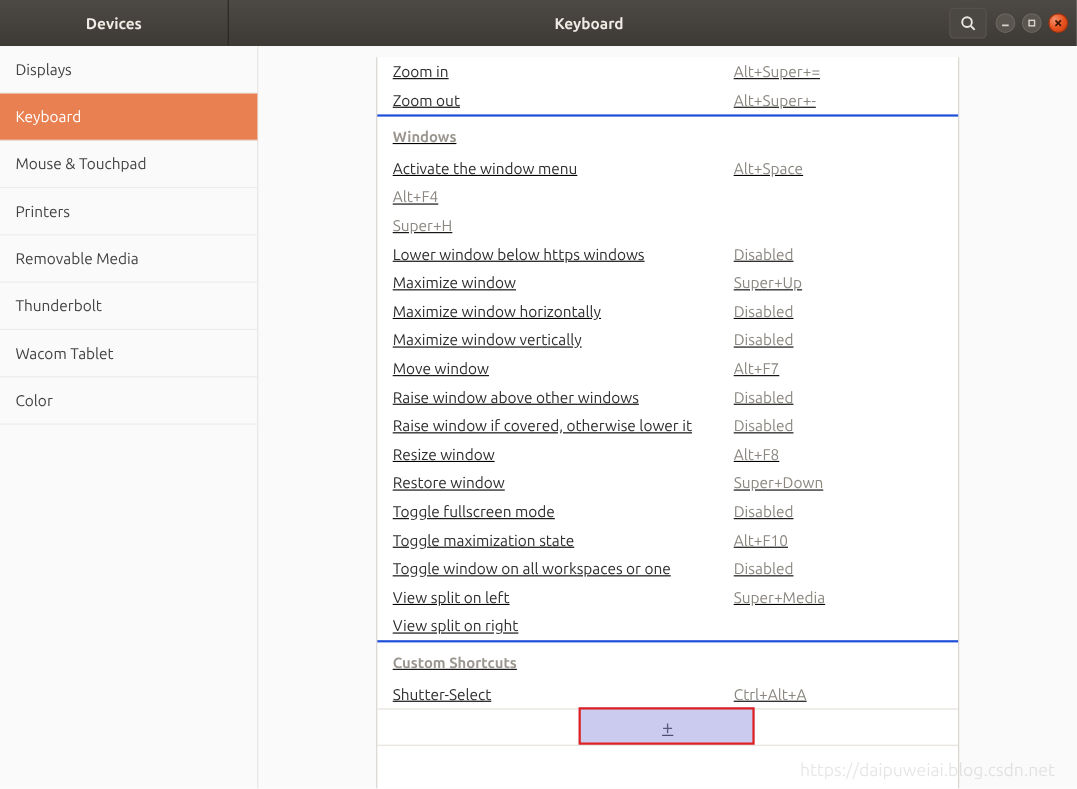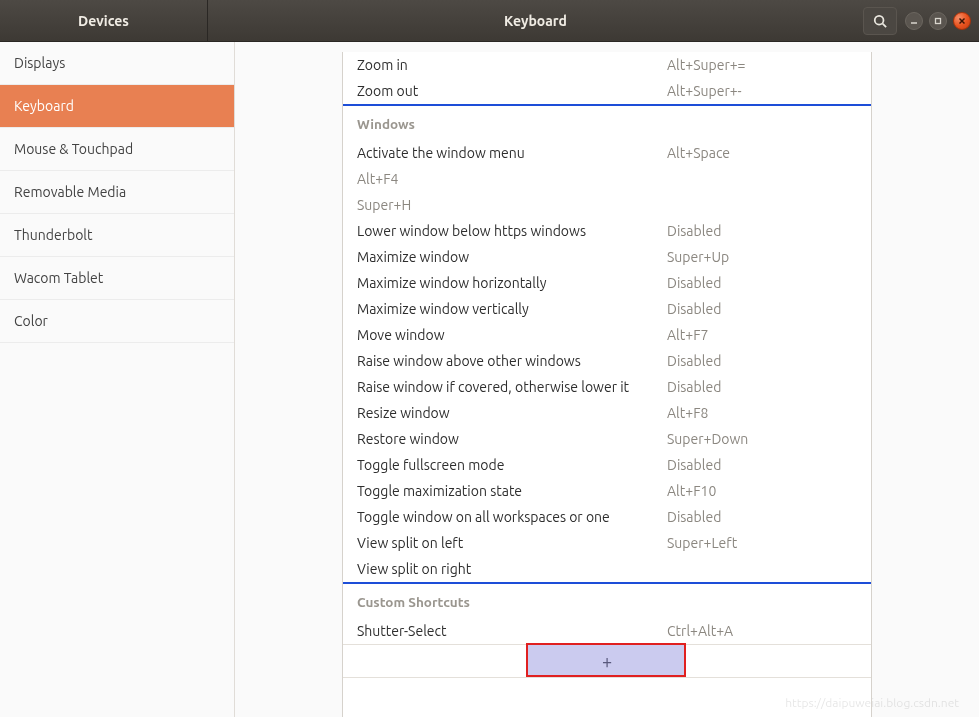--- a/index.html
+++ b/index.html
@@ -109,20 +109,21 @@
       background: #e88052;
       color: #fff;
     }
     .content {
       flex: 1;
       display: flex;
       justify-content: center;
       overflow-y: auto;
       padding-top: 10px;
       background: #fafafa;
+      text-decoration: underline;
     }
     .panel {
       width: 530px;
       background: #fff;
       border-left: 1px solid #d6d2cc;
       border-right: 1px solid #d6d2cc;
       display:flex;
       flex-direction:column;
     }
     .section-heading {
@@ -165,21 +166,21 @@
       width: 160px;
       height: 34px;
       left: 183px;
       top: -2px;
     }
     .watermark {
       position: absolute;
       right: 20px;
       bottom: 8px;
       color: rgba(0,0,0,0.1);
-      font-size: 12px;
+      font-size: 16px;
     }
   </style>
 </head>
 <body>
 
 <div class="app">
   <div class="header">
     <div class="header-left">
       <span>Devices</span>
     </div>
@@ -212,20 +213,21 @@
         </div>
       </div>
     </div>
   </div>
 
   <div class="main">
     <div class="sidebar" id="sidebar">
         <div class="sidebar-item"><span>Displays</span></div>
         <div class="sidebar-item active"><span>Keyboard</span></div>
         <div class="sidebar-item"><span>Mouse &amp; Touchpad</span></div>
+        <div class="sidebar-item"><span>Printers</span></div>
         <div class="sidebar-item"><span>Removable Media</span></div>
         <div class="sidebar-item"><span>Thunderbolt</span></div>
         <div class="sidebar-item"><span>Wacom Tablet</span></div>
         <div class="sidebar-item"><span>Color</span></div>
       </div>
 
     <div class="content">
       <div class="panel" id="panel">
           <div class="row">
             <span class="label">Zoom in</span>
@@ -289,21 +291,21 @@
           <div class="row">
             <span class="label">Toggle maximization state</span>
             <span class="shortcut">Alt+F10</span>
           </div>
           <div class="row">
             <span class="label">Toggle window on all workspaces or one</span>
             <span class="shortcut">Disabled</span>
           </div>
           <div class="row">
             <span class="label">View split on left</span>
-            <span class="shortcut">Super+Left</span>
+            <span class="shortcut">Super+Media</span>
           </div>
           <div class="row">
             <span class="label">View split on right</span>
           </div>
           <div class="section-heading">Custom Shortcuts</div>
           <div class="row">
             <span class="label">Shutter-Select</span>
             <span class="shortcut">Ctrl+Alt+A</span>
           </div>
           <div class="add-row">

